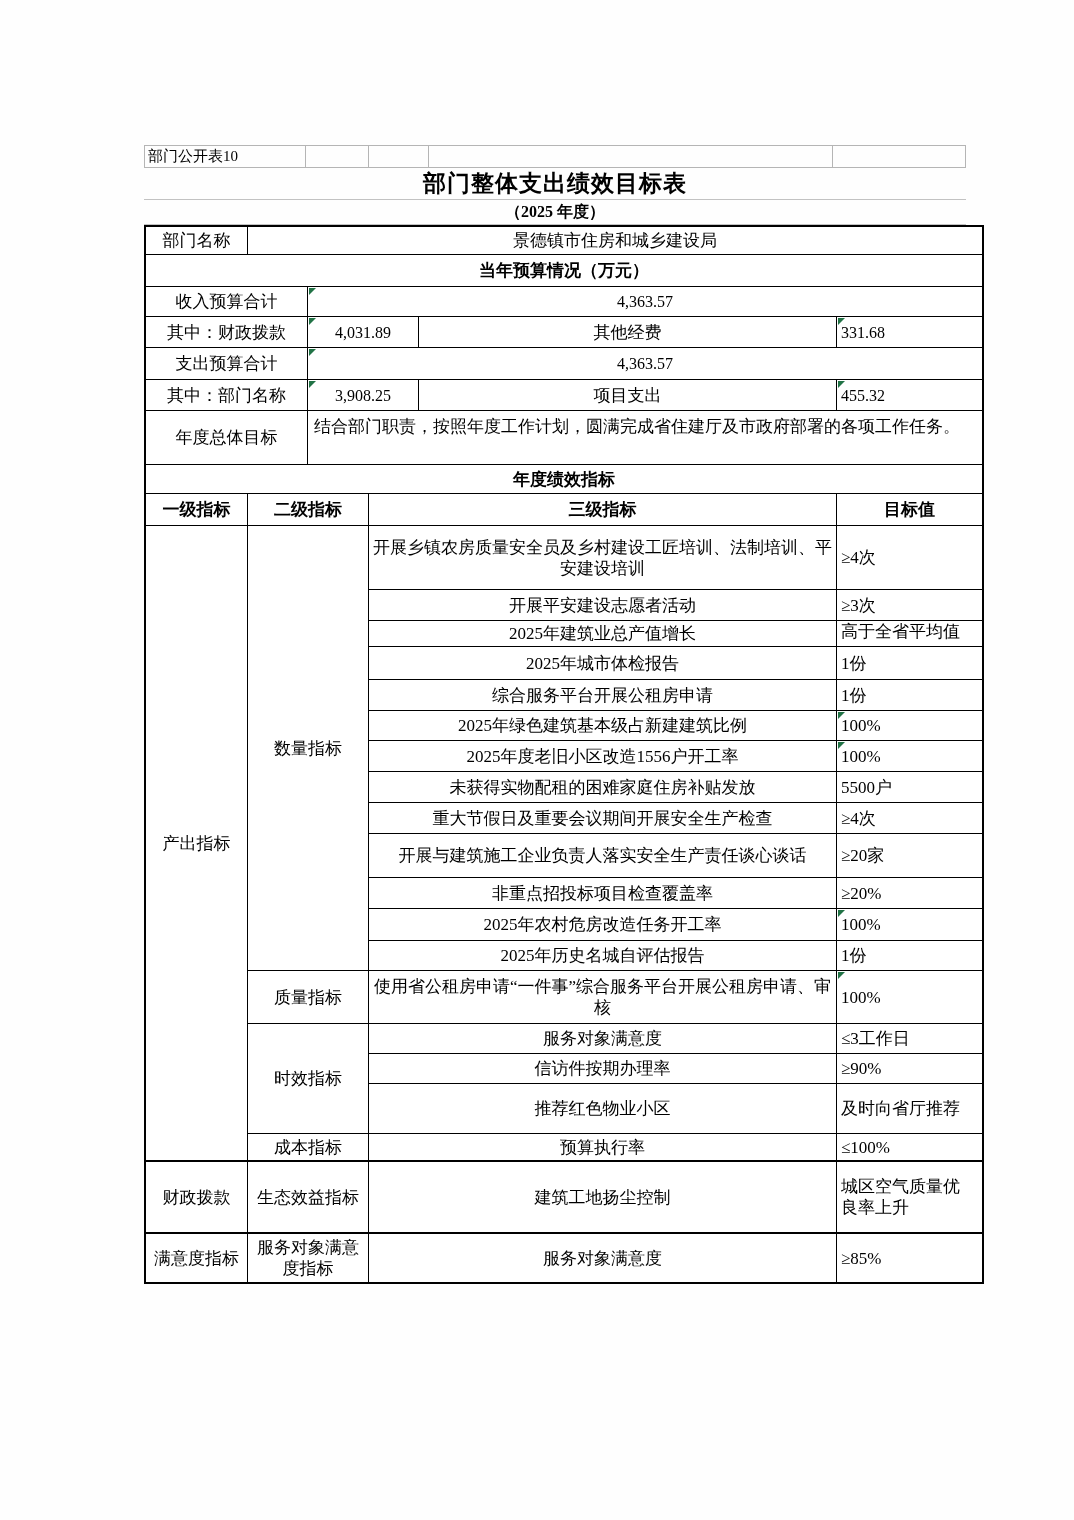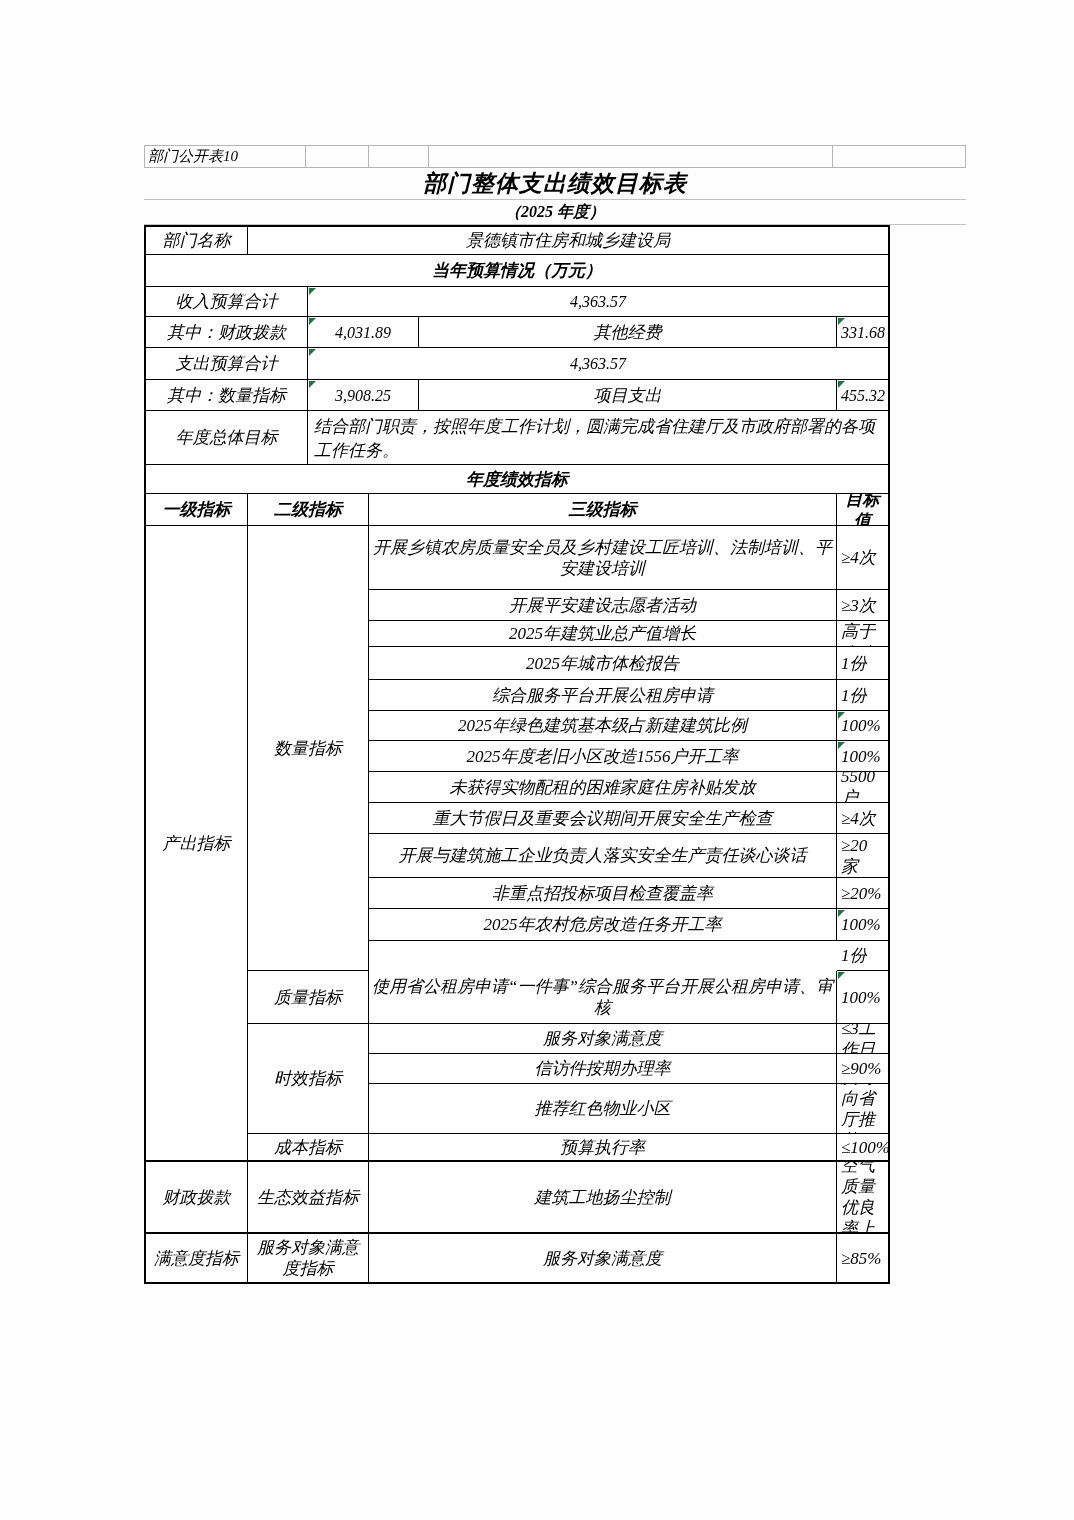--- a/index.html
+++ b/index.html
@@ -1,32 +1,32 @@
 <!DOCTYPE html>
 <html><head>
 <meta charset="utf-8">
 <style>
   html,body{margin:0;padding:0;background:#ffffff;}
   #doc{position:relative;width:1074px;height:1520px;background:#fefefe;
-       font-family:"Liberation Serif","DejaVu Serif",serif;color:#000;font-style:italic;}
+       font-family:"Liberation Serif","DejaVu Serif",serif;color:#000;}
 
   
   .strip{position:absolute;left:144px;top:145px;width:822px;height:23px;display:flex;}
   .strip .sc{box-sizing:border-box;border:1px solid #b5b5b5;border-left:none;height:23px;
              font-size:15px;line-height:21px;padding-left:3px;white-space:nowrap;}
   .strip .sc:first-child{border-left:1px solid #b5b5b5;}
 
   
   .trow{position:absolute;left:144px;width:822px;text-align:center;box-sizing:border-box;
         border-bottom:1px solid #c2c2c2;}
   #title-row{top:168px;height:32px;font-size:23px;font-weight:bold;line-height:32px;letter-spacing:1px;}
   #subtitle-row{top:200px;height:25px;font-size:16px;font-weight:bold;line-height:24px;}
 
   
-  #blacktable{position:absolute;left:144px;top:225px;width:746px;box-sizing:border-box;
+  #blacktable{position:absolute;left:144px;top:225px;width:840px;box-sizing:border-box;
               border:2px solid #000;background:#fff;}
   .frow{display:flex;box-sizing:border-box;}
   .cell{box-sizing:border-box;border-right:1px solid #000;border-bottom:1px solid #000;
         display:flex;align-items:center;justify-content:center;text-align:center;
         font-size:17px;line-height:21px;position:relative;overflow:hidden;}
   .cell.last{border-right:none;}
   .cell.num{font-size:16px;}
   .cell.leftal{justify-content:flex-start;text-align:left;padding-left:4px;}
   .cell.bold{font-weight:bold;}
   .goaltext{align-items:flex-start;justify-content:flex-start;text-align:left;
@@ -83,21 +83,21 @@
       <div class="cell" style="width:418px">其他经费</div>
       <div class="cell last num leftal" style="flex:1">331.68<i class="tri" style="border-top-color: rgb(33, 115, 70);"></i></div>
     </div>
 
     <div class="frow" style="height:32px">
       <div class="cell" style="width:162px">支出预算合计</div>
       <div class="cell last num" style="flex:1">4,363.57<i class="tri" style="border-top-color: rgb(33, 115, 70);"></i></div>
     </div>
 
     <div class="frow" style="height:31px">
-      <div class="cell" style="width:162px">其中：数量指标</div>
+      <div class="cell" style="width:162px">其中：部门名称</div>
       <div class="cell num" style="width:111px">3,908.25<i class="tri" style="border-top-color: rgb(33, 115, 70);"></i></div>
       <div class="cell" style="width:418px">项目支出</div>
       <div class="cell last num leftal" style="flex:1">455.32<i class="tri" style="border-top-color: rgb(33, 115, 70);"></i></div>
     </div>
 
     <div class="frow" style="height:54px">
       <div class="cell" style="width:162px">年度总体目标</div>
       <div class="cell last goaltext" style="flex:1">结合部门职责，按照年度工作计划，圆满完成省住建厅及市政府部署的各项工作任务。</div>
     </div>
 
@@ -151,20 +151,21 @@
 
       <div class="cell" style="grid-row:11;grid-column:3">开展与建筑施工企业负责人落实安全生产责任谈心谈话</div>
       <div class="cell last c4" style="grid-row:11;grid-column:4">≥20家</div>
 
       <div class="cell" style="grid-row:12;grid-column:3">非重点招投标项目检查覆盖率</div>
       <div class="cell last c4" style="grid-row:12;grid-column:4">≥20%</div>
 
       <div class="cell" style="grid-row:13;grid-column:3">2025年农村危房改造任务开工率</div>
       <div class="cell last c4" style="grid-row:13;grid-column:4">100%<i class="tri" style="border-top-color: rgb(33, 115, 70);"></i></div>
 
+      <div class="cell" style="grid-row:14;grid-column:3">2025年历史名城自评估报告</div>
       <div class="cell last c4" style="grid-row:14;grid-column:4">1份</div>
 
       <div class="cell" style="grid-row:15;grid-column:3">使用省公租房申请“一件事”综合服务平台开展公租房申请、审核</div>
       <div class="cell last c4" style="grid-row:15;grid-column:4">100%<i class="tri" style="border-top-color: rgb(33, 115, 70);"></i></div>
 
       <div class="cell" style="grid-row:16;grid-column:3">服务对象满意度</div>
       <div class="cell last c4" style="grid-row:16;grid-column:4">≤3工作日</div>
 
       <div class="cell" style="grid-row:17;grid-column:3">信访件按期办理率</div>
       <div class="cell last c4" style="grid-row:17;grid-column:4">≥90%</div>

